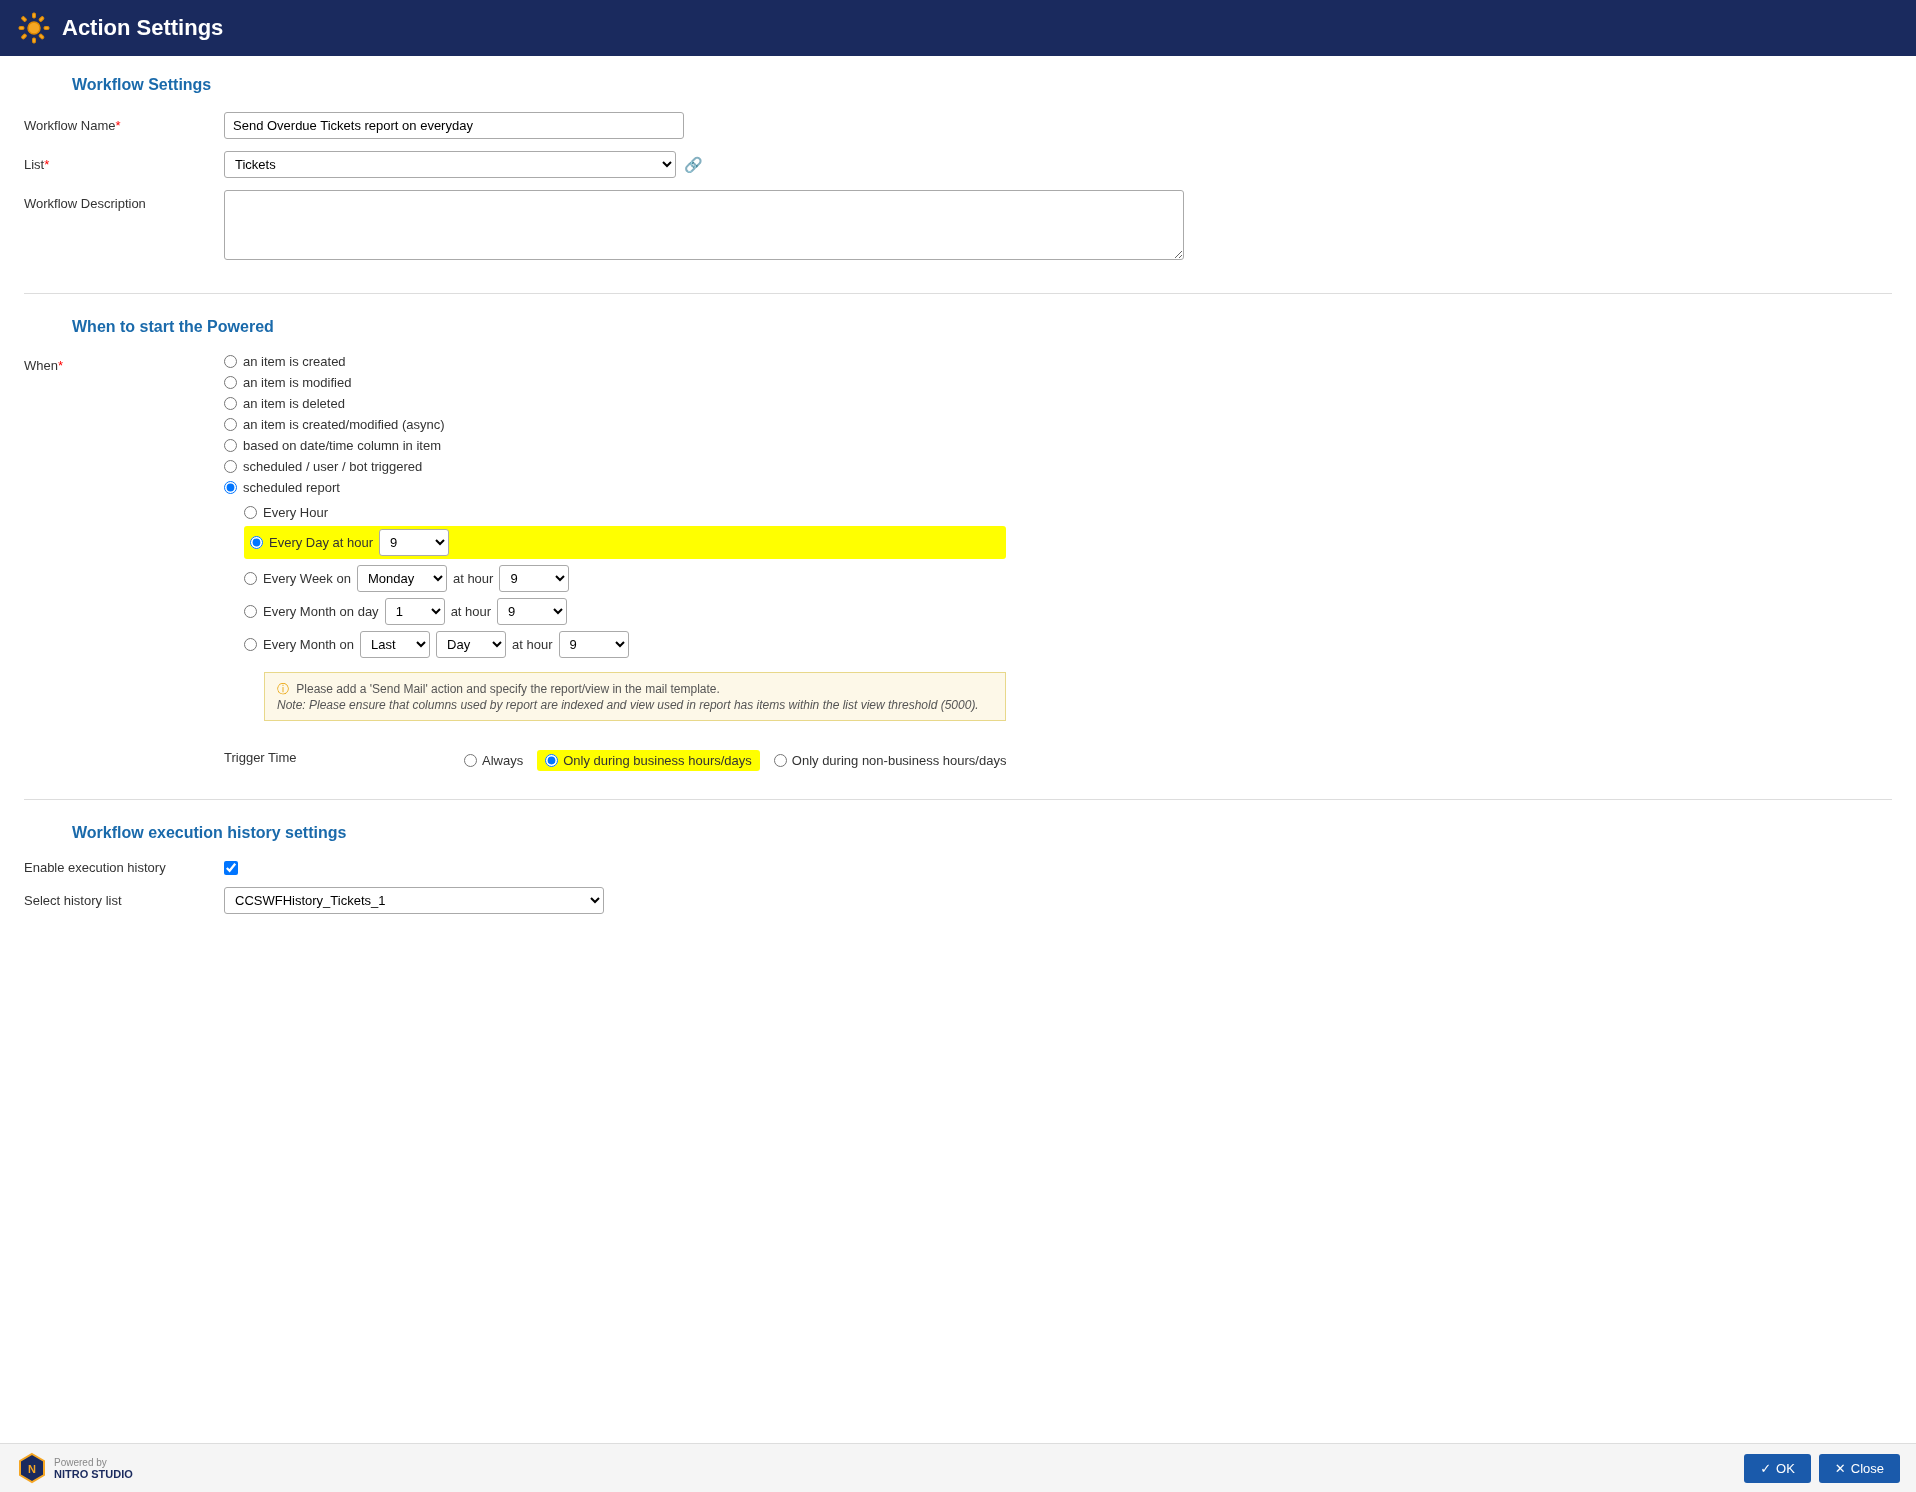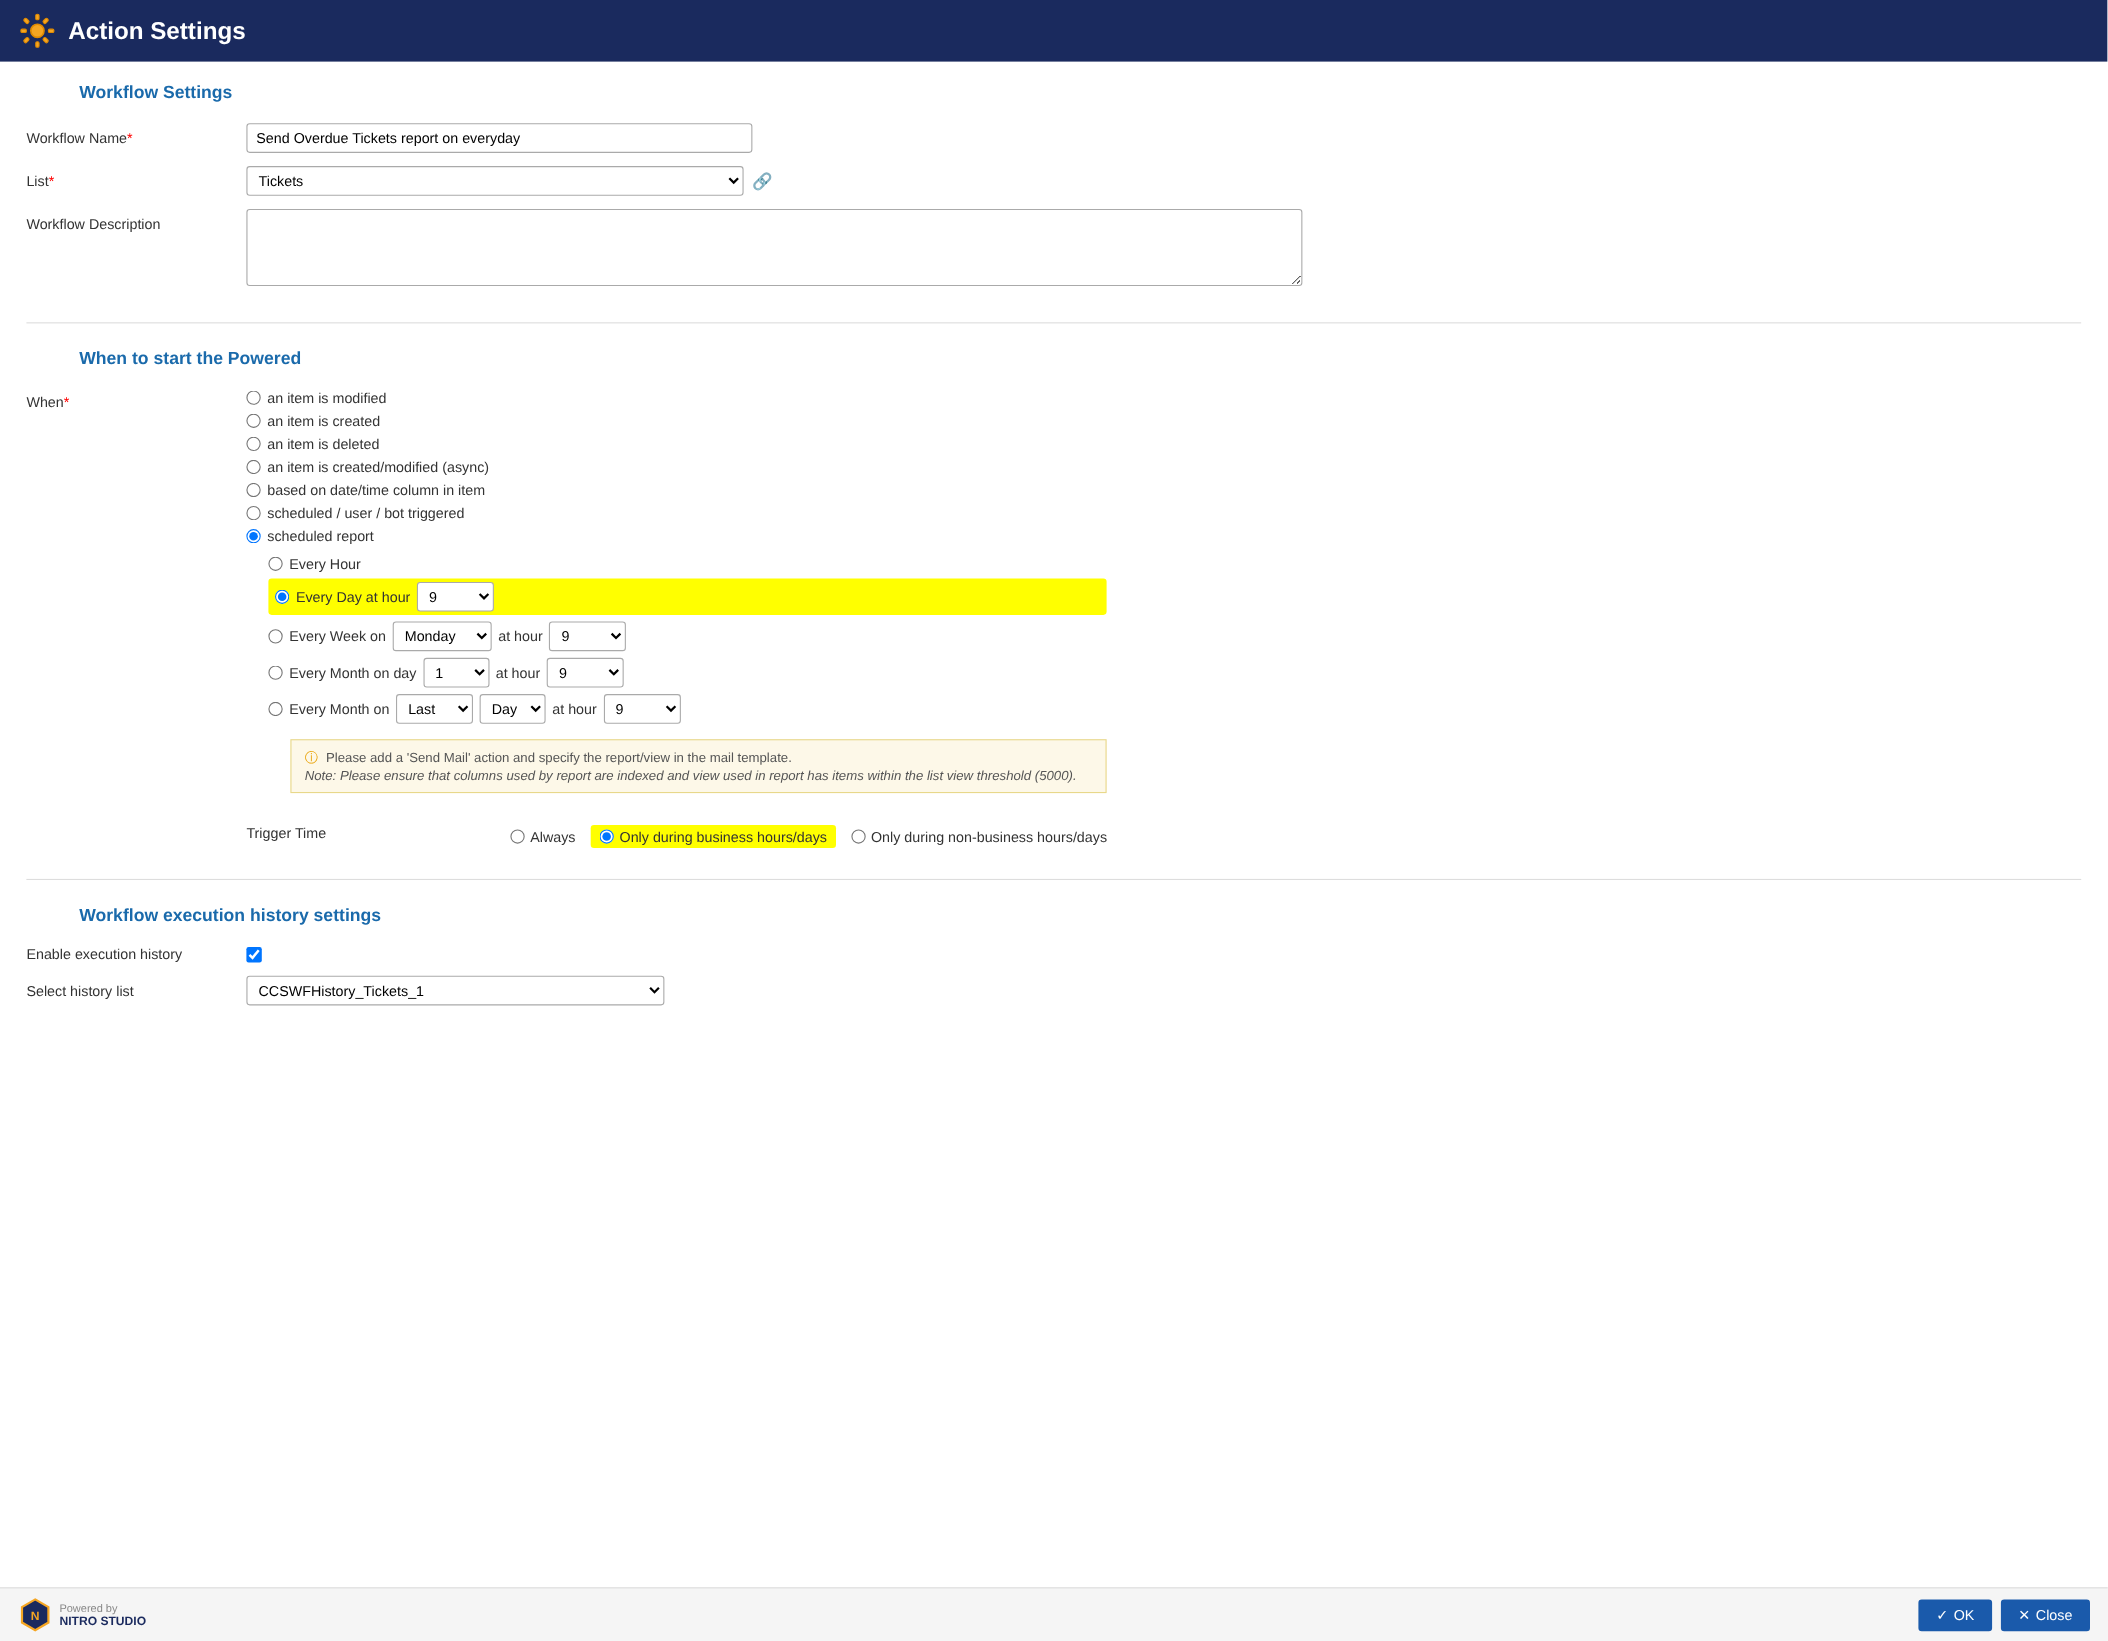--- a/index.html
+++ b/index.html
@@ -339,26 +339,26 @@
   <div class="when-section">
     <div class="section-title">When to start the Powered</div>
 
     <div class="when-row">
       <div class="when-label">
         <span>When</span><span class="required" style="color:red">*</span>
       </div>
       <div class="when-options">
 
         <div class="radio-option">
+          <input type="radio" name="when_trigger" id="opt_created" style="">
+          <label for="opt_created">an item is created</label>
+        </div>
+        <div class="radio-option">
           <input type="radio" name="when_trigger" id="opt_modified" style="">
           <label for="opt_modified">an item is modified</label>
-        </div>
-        <div class="radio-option">
-          <input type="radio" name="when_trigger" id="opt_created" style="">
-          <label for="opt_created">an item is created</label>
         </div>
         <div class="radio-option">
           <input type="radio" name="when_trigger" id="opt_deleted" style="">
           <label for="opt_deleted">an item is deleted</label>
         </div>
         <div class="radio-option">
           <input type="radio" name="when_trigger" id="opt_created_modified" style="">
           <label for="opt_created_modified">an item is created/modified (async)</label>
         </div>
         <div class="radio-option">
@@ -416,21 +416,21 @@
             </select>
           </div>
 
           <div class="sub-option">
             <input type="radio" name="scheduled_sub" id="sub_every_month_last" style="">
             <label for="sub_every_month_last">Every Month on</label>
             <select style="width:70px;">
               <option selected="">Last</option>
               <option>First</option>
             </select>
-            <select style="width:60px;">
+            <select style="width:70px;">
               <option selected="">Day</option>
               <option>Monday</option><option>Tuesday</option><option>Wednesday</option><option>Thursday</option><option>Friday</option>
             </select>
             <span>at hour</span>
             <select style="width:70px;">
               <option selected="">9</option>
             </select>
           </div>
 
           <div class="info-box">

